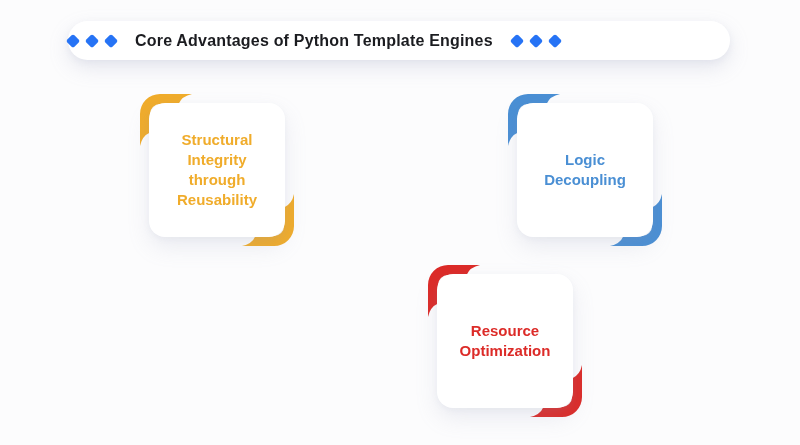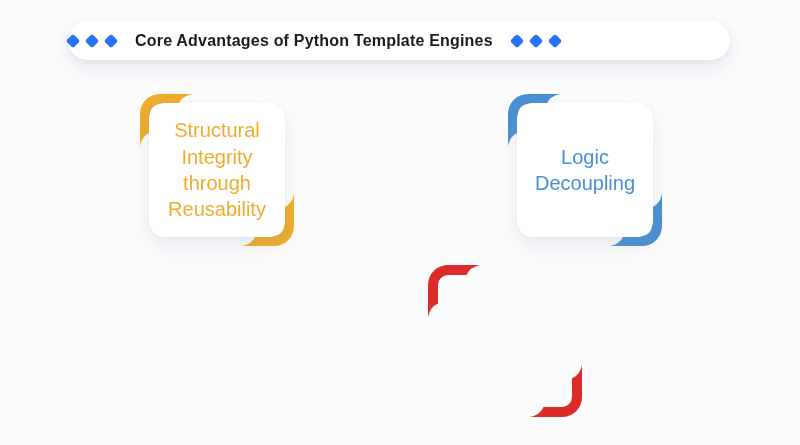--- a/index.html
+++ b/index.html
@@ -67,22 +67,22 @@
     background: #ffffff;
     border-radius: 16px;
     box-shadow: 0 10px 22px rgba(140, 148, 178, 0.16), 0 2px 6px rgba(140,148,178,0.08);
     display: flex;
     align-items: center;
     justify-content: center;
     text-align: center;
     padding: 0 16px;
   }
   .card-label {
-    font-size: 20px;
-    font-weight: 400;
+    font-size: 15px;
+    font-weight: 700;
     line-height: 1.32;
     color: var(--c);
   }
 </style>
 </head>
 <body>
 
 <svg width="0" height="0" style="position:absolute">
   <defs>
     <path id="bracket-path" d="M 52 0 L 20 0 A 20 20 0 0 0 0 20 L 0 52 Q 2 42 10 38.5 L 10 20 A 10 10 0 0 1 20 10 L 38.5 10 Q 42 2 52 0 Z"></path>
@@ -131,15 +131,18 @@
   </div>
 
 
   <div class="card card-5" style="--c: #dc2b28;">
     <svg class="bracket tl" viewBox="0 0 56 56">
         <use href="#bracket-path" fill="currentColor"></use>
       </svg>
     <svg class="bracket br" viewBox="0 0 56 56">
         <use href="#bracket-path" fill="currentColor"></use>
       </svg>
+    <div class="card-face">
+      <span class="card-label">Resource Optimization</span>
+    </div>
   </div>
 
 </div>
 
 </body></html>

